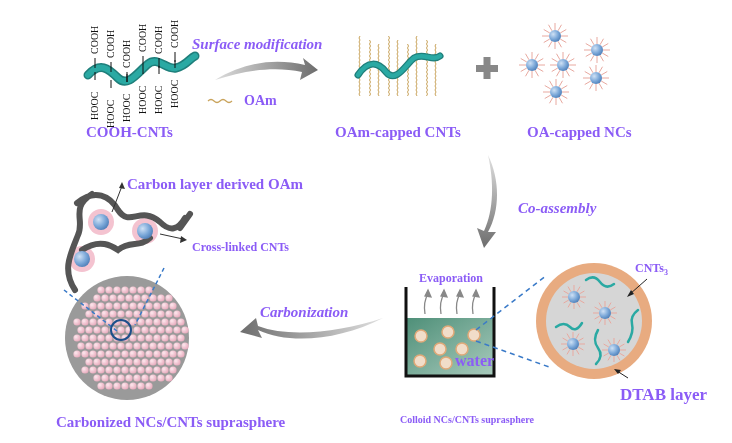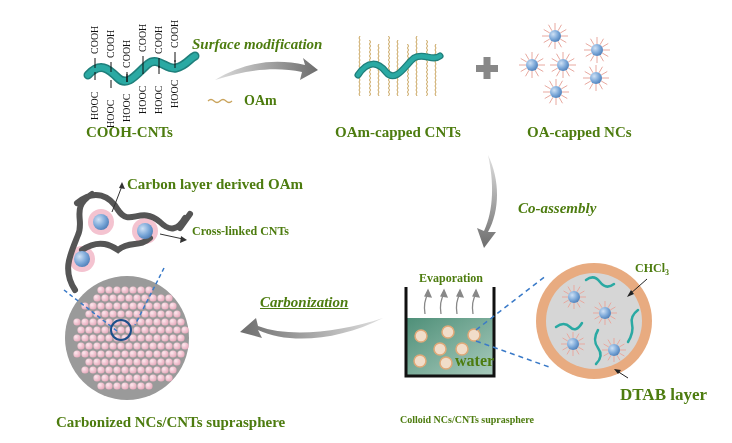--- a/index.html
+++ b/index.html
@@ -1,17 +1,17 @@
 <!DOCTYPE html>
 <html><head>
 <meta charset="utf-8">
 <style>
   html, body { margin:0; padding:0; background:#ffffff; }
   body { width:732px; height:443px; position:relative; overflow:hidden; font-family:"Liberation Serif", serif; }
-  .lbl { position:absolute; font-weight:bold; color:#4d7c0f; white-space:nowrap; }
+  .lbl { position:absolute; font-weight:bold; color:#8b5cf6; white-space:nowrap; }
   .ital { font-style:italic; }
   svg { position:absolute; left:0; top:0; }
 </style>
 </head>
 <body>
 
 <svg width="732" height="443" viewBox="0 0 732 443">
   <defs>
     <radialGradient id="ncg" cx="35%" cy="35%" r="70%">
       <stop offset="0" stop-color="#cfe1f5"></stop>
@@ -451,20 +451,20 @@
   </g>
 </svg>
 
 <div class="lbl" style="left:86px;top:124px;font-size:15px;">COOH-CNTs</div>
 <div class="lbl ital" style="left:192px;top:36px;font-size:15px;">Surface modification</div>
 <div class="lbl" style="left:244px;top:93px;font-size:14px;text-align:center;">OAm</div>
 <div class="lbl" style="left:335px;top:124px;font-size:15px;">OAm-capped CNTs</div>
 <div class="lbl" style="left:527px;top:124px;font-size:15px;font-family:Liberation Serif, serif;">OA-capped NCs</div>
 <div class="lbl ital" style="left:518px;top:200px;font-size:15px;">Co-assembly</div>
 <div class="lbl" style="left:127px;top:176px;font-size:15px;">Carbon layer  derived OAm</div>
-<div class="lbl" style="left:192px;top:224px;font-size:12px;">Cross-linked CNTs</div>
-<div class="lbl ital" style="left:260px;top:294px;font-size:15px;text-decoration:underline;">Carbonization</div>
+<div class="lbl" style="left:192px;top:240px;font-size:12px;">Cross-linked CNTs</div>
+<div class="lbl ital" style="left:260px;top:304px;font-size:15px;">Carbonization</div>
 <div class="lbl" style="left:419px;top:271px;font-size:12px;">Evaporation</div>
 <div class="lbl" style="left:455px;top:352px;font-size:16px;">water</div>
-<div class="lbl" style="left:635px;top:261px;font-size:12px;"><span>CHCl</span><sub style="font-size:8px">3</sub></div>
+<div class="lbl" style="left:635px;top:261px;font-size:12px;"><span>CNTs</span><sub style="font-size:8px">3</sub></div>
 <div class="lbl" style="left:604px;top:385px;font-size:17px;margin-left:16px;">DTAB layer</div>
 <div class="lbl" style="left:56px;top:414px;font-size:15px;text-align:center;">Carbonized NCs/CNTs suprasphere</div>
 <div class="lbl" style="left:400px;top:414px;font-size:10px;">Colloid  NCs/CNTs suprasphere</div>
 
 </body></html>

